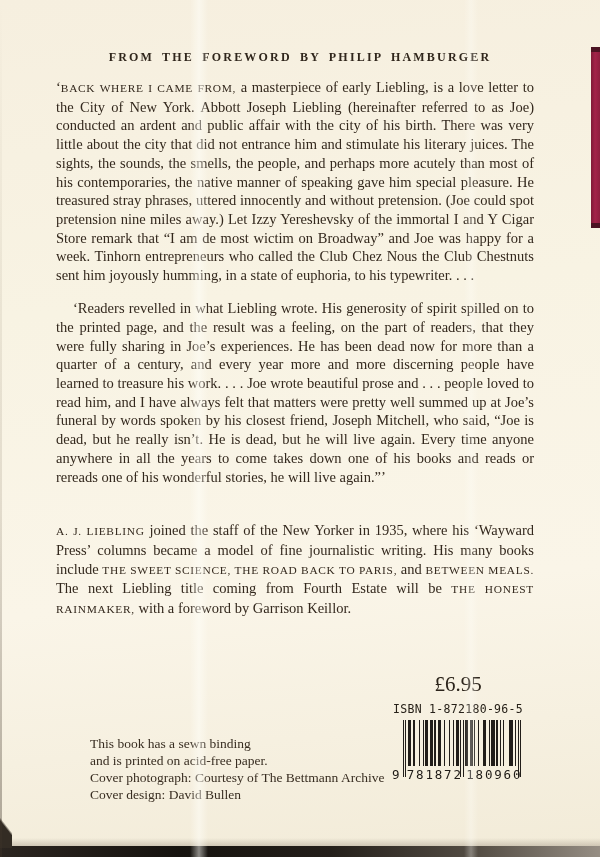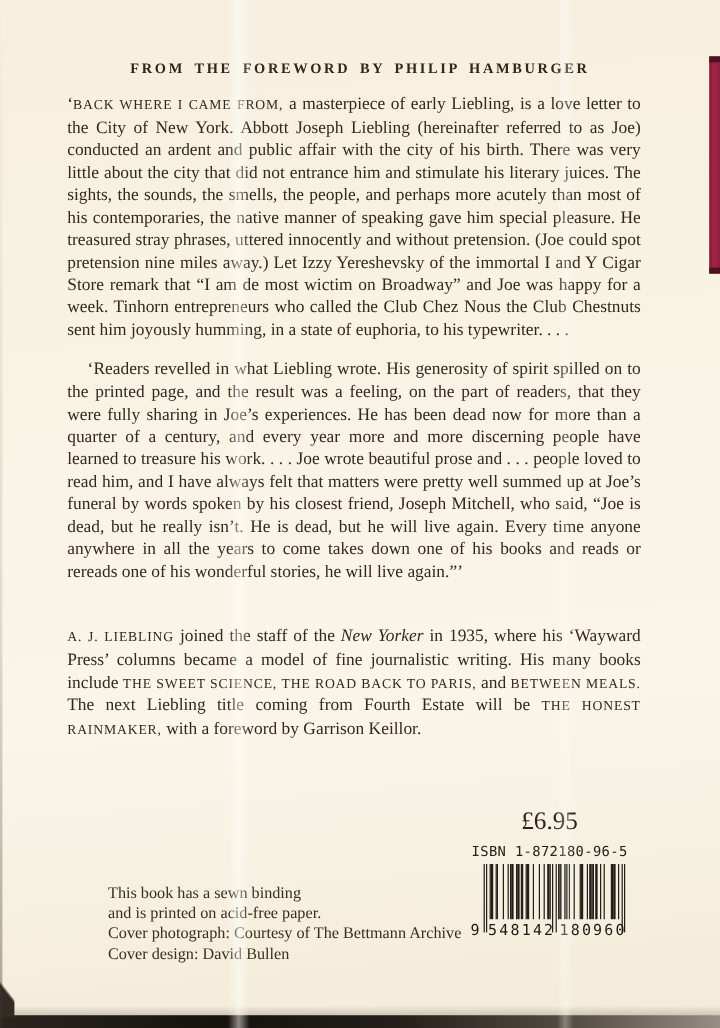--- a/index.html
+++ b/index.html
@@ -51,21 +51,21 @@
   }
   #foreword-header{
     text-align:center;font-weight:bold;font-size:12px;
     letter-spacing:2.2px;word-spacing:3px;color:#30261c;padding-left:10px;
   }
   .para{font-size:14.5px;line-height:18.7px;text-align:justify;text-align-last:left;}
   .para.first{margin-top:13px;}
   .para.indent{text-indent:17px;}
   .para.bio{margin-top:35px;}
   .sc{font-size:11.4px;letter-spacing:.7px;}
-  .it{font-style:italic;}
+  .it{}
   
   #imprint{
     position:absolute;left:90px;top:735px;z-index:2;
     font-size:13.5px;line-height:17px;color:#382d21;
   }
   
   #price-block{
     position:absolute;left:392px;top:672px;width:132px;z-index:2;
     text-align:center;color:#2c241b;
   }
@@ -199,21 +199,21 @@
           <div class="m"></div>
           <div class="m"></div>
           <div class="m bar"></div>
           <div class="m"></div>
           <div class="m bar guard"></div>
           <div class="m guard"></div>
           <div class="m bar guard"></div>
         </div>
       <div id="bar-digits">
         <span>9</span>
-        <span>548142</span>
+        <span>781872</span>
         <span>180960</span>
       </div>
     </div>
   </div>
 
   <div class="streak" id="streak-1"></div>
   <div class="streak" id="streak-2"></div>
   <div id="spine-bar"></div>
   <div id="bottom-fade"></div>
   <div id="bottom-band"></div>

